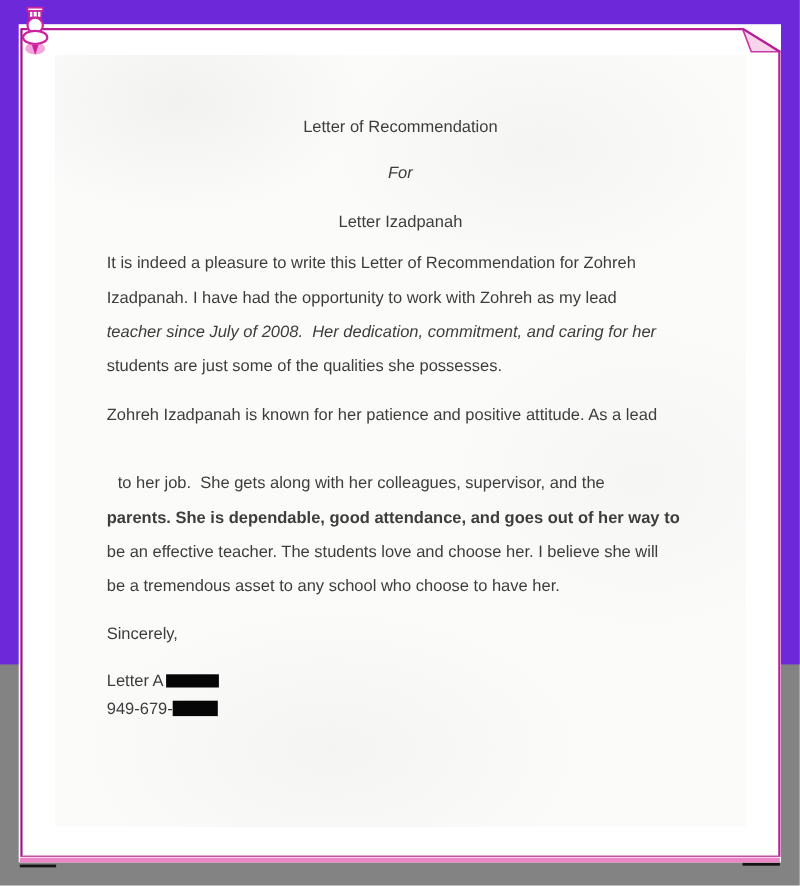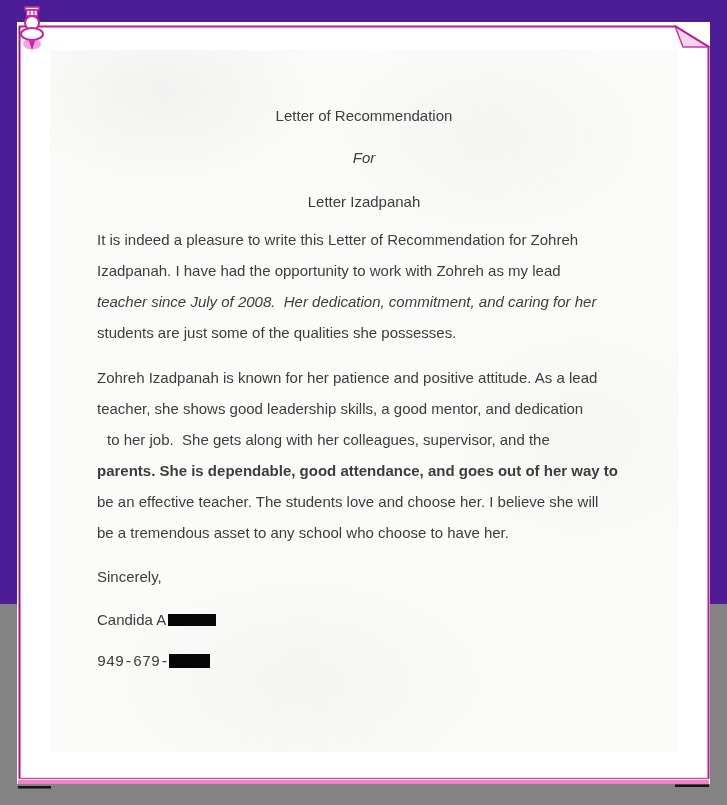--- a/index.html
+++ b/index.html
@@ -5,21 +5,21 @@
   html, body { margin: 0; padding: 0; }
   body {
     width: 727px; height: 805px;
     font-family: "Liberation Sans", sans-serif;
     background: #838383;
     overflow: hidden;
   }
   .stage {
     position: relative;
     width: 727px; height: 604px;
-    background: #4c1d95;
+    background: #6d28d9;
   }
   
   .card {
     position: absolute;
     left: 17px; top: 22px;
     width: 693px; height: 762px;
     background: #ffffff;
   }
   
   .border-overlay {
@@ -80,31 +80,30 @@
     <div class="tline" style="top:58px;">Letter of Recommendation</div>
     <div class="tline subtitle" style="top:100px;">For</div>
     <div class="tline" style="top:144px;">Letter Izadpanah</div>
 
     <div class="line" style="top:182px;">It is indeed a pleasure to write this Letter of Recommendation for Zohreh</div>
     <div class="line" style="top:213px;">Izadpanah. I have had the opportunity to work with Zohreh as my lead</div>
     <div class="line" style="top:244px;font-style:italic;">teacher since July of 2008.  Her dedication, commitment, and caring for her</div>
     <div class="line" style="top:275px;">students are just some of the qualities she possesses.</div>
 
     <div class="line" style="top:320px;">Zohreh Izadpanah is known for her patience and positive attitude. As a lead</div>
-    <div class="line" style="top:351px;">teacher, she shows good leadership skills, a good mentor, and dedication</div>
     <div class="line" style="top:382px;margin-left:10px;">to her job.  She gets along with her colleagues, supervisor, and the</div>
     <div class="line" style="top:413px;font-weight:bold;">parents. She is dependable, good attendance, and goes out of her way to</div>
     <div class="line" style="top:444px;">be an effective teacher. The students love and choose her. I believe she will</div>
     <div class="line" style="top:475px;">be a tremendous asset to any school who choose to have her.</div>
 
     <div class="line" style="top:519px;">Sincerely,</div>
 
-    <div class="line" style="top:562px;"><span>Candida A</span><span class="redaction name"></span></div>
+    <div class="line" style="top:562px;"><span>Letter A</span><span class="redaction name"></span></div>
 
-    <div class="line" style="top:604px;font-family:Liberation Mono, monospace;"><span>949-679-</span><span class="redaction phone"></span></div>
+    <div class="line" style="top:587px;"><span>949-679-</span><span class="redaction phone"></span></div>
   </div>
 
   <svg class="border-overlay" width="727" height="805" viewBox="0 0 727 805" xmlns="http://www.w3.org/2000/svg">
 
     <line x1="19" y1="26.5" x2="675" y2="26.5" stroke="#b81d98" stroke-width="2"></line>
 
     <line x1="19.5" y1="26" x2="19.5" y2="779" stroke="#a01487" stroke-width="2"></line>
 
     <line x1="708.5" y1="46" x2="708.5" y2="779" stroke="#b81d98" stroke-width="2"></line>
 

